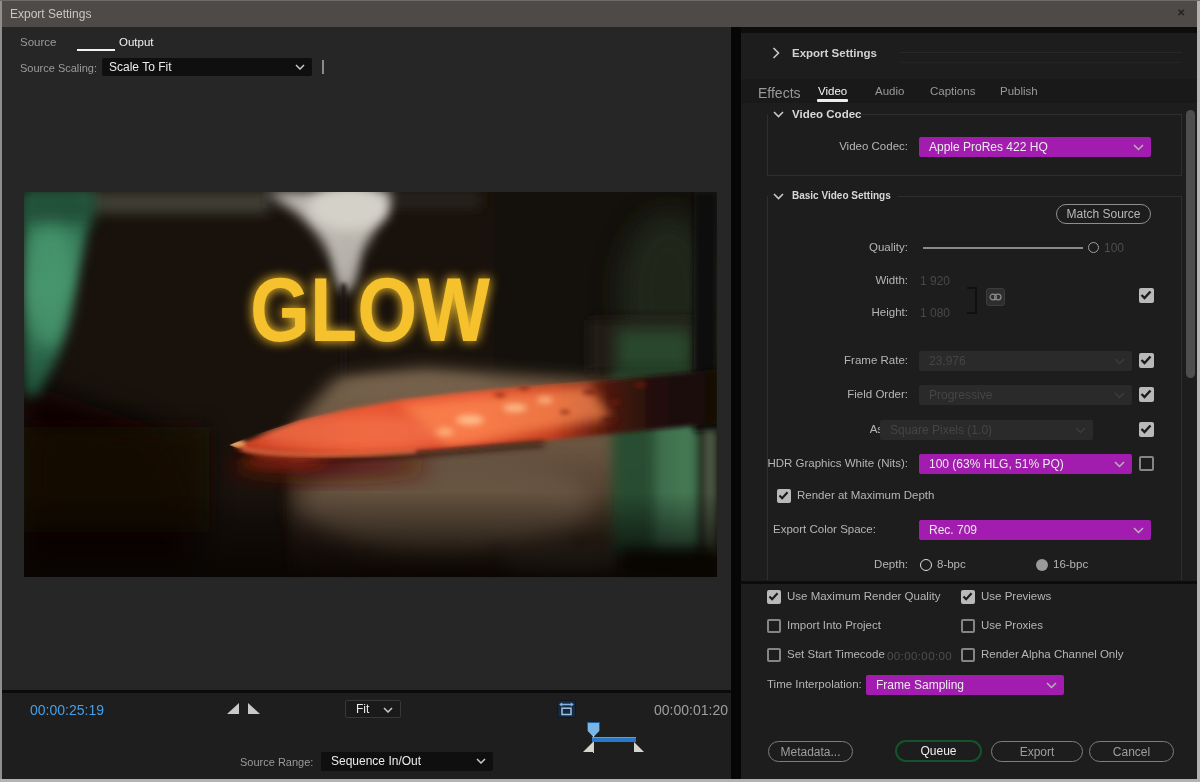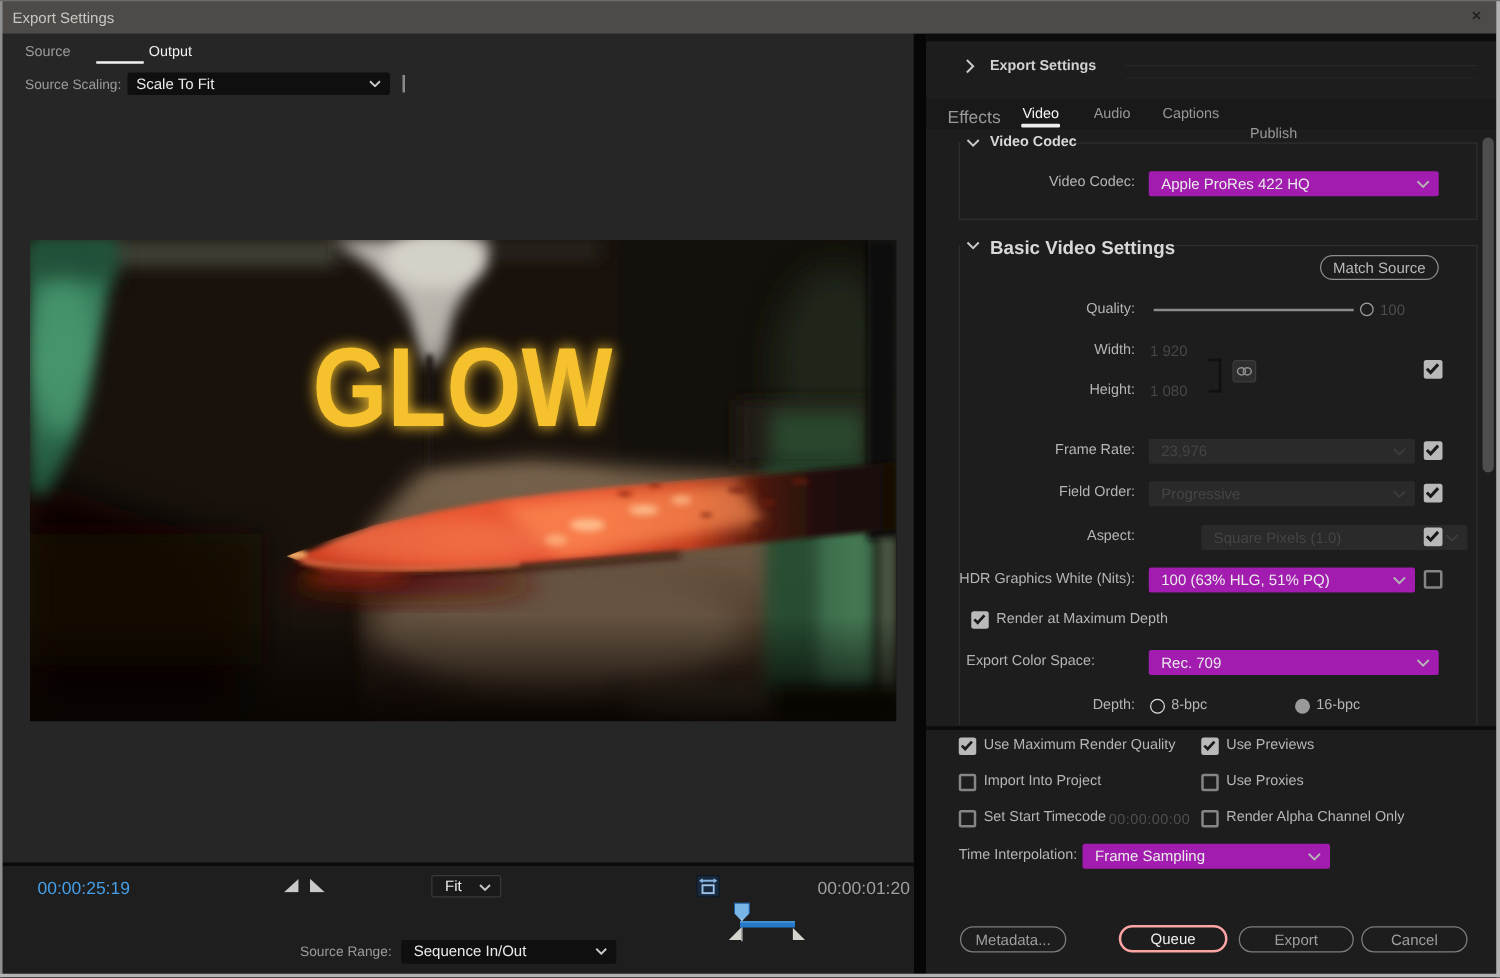--- a/index.html
+++ b/index.html
@@ -207,21 +207,21 @@
 <svg class="abs" style="left:772px;top:47px;" width="8" height="12" viewBox="0 0 8 12">
     <path d="M1.5 1 L6.5 6 L1.5 11" stroke="#c9c9c9" stroke-width="1.6" fill="none"></path>
   </svg>
 <span class="abs" style="left:792px;top:47px;color:#d2d2d2;font-size:11.5px;font-weight:bold;">Export Settings</span>
 
 <div class="abs" style="left:741px;top:79px;width:456px;height:24px;background:#191919;"></div>
 <span class="abs" style="left:758px;top:85px;color:#999;font-size:14px;">Effects</span>
 <span class="abs" style="left:818px;top:85px;color:#f5f5f5;font-size:11.5px;">Video</span>
 <span class="abs" style="left:875px;top:85px;color:#999;font-size:11.5px;">Audio</span>
 <span class="abs" style="left:930px;top:85px;color:#999;font-size:11.5px;">Captions</span>
-<span class="abs" style="left:1000px;top:101px;color:#999;font-size:11.5px;">Publish</span>
+<span class="abs" style="left:1000px;top:85px;color:#999;font-size:11.5px;">Publish</span>
 <div class="abs" style="left:817px;top:99px;width:31px;height:3px;background:#ededed;border-radius:1px;"></div>
 
 <div class="abs" style="left:767px;top:114px;width:415px;height:62px;border:1px solid #2e2e2e;border-top:none;box-sizing:border-box;"></div>
 <div class="abs" style="left:858px;top:114px;width:324px;height:1px;background:#2e2e2e;"></div>
 <div class="abs" style="left:767px;top:114px;width:1px;height:8px;background:#2e2e2e;"></div>
 <svg class="abs" style="left:773px;top:111px;" width="11" height="7" viewBox="0 0 11 7">
     <path d="M1 1 L5.5 5.5 L10 1" stroke="#c9c9c9" stroke-width="1.6" fill="none"></path>
   </svg>
 <span class="abs" style="left:792px;top:108px;color:#d8d8d8;font-size:11.5px;font-weight:bold;">Video Codec</span>
 <span class="abs lbl" style="left:741px;top:140px;width:167px;text-align:right;">Video Codec:</span>
@@ -229,21 +229,21 @@
   <svg class="chev" width="11" height="7" viewBox="0 0 11 7">
       <path d="M1 1 L5.5 5.5 L10 1" stroke="#b5b5b5" stroke-width="1.5" fill="none"></path>
     </svg>
 </div>
 
 <div class="abs" style="left:767px;top:196px;width:415px;height:384px;border:1px solid #2e2e2e;border-top:none;border-bottom:none;box-sizing:border-box;"></div>
 <div class="abs" style="left:898px;top:196px;width:284px;height:1px;background:#2e2e2e;"></div>
 <svg class="abs" style="left:773px;top:193px;" width="11" height="7" viewBox="0 0 11 7">
     <path d="M1 1 L5.5 5.5 L10 1" stroke="#c9c9c9" stroke-width="1.6" fill="none"></path>
   </svg>
-<span class="abs" style="left:792px;top:190px;color:#d8d8d8;font-size:15px;font-weight:bold;">Basic Video Settings</span>
+<span class="abs" style="left:792px;top:190px;color:#d8d8d8;font-size:10px;font-weight:bold;">Basic Video Settings</span>
 <div class="abs pill" style="left:1056px;top:204px;width:95px;height:20px;line-height:19px;border-color:#8e8e8e;color:#b8b8b8;">Match Source</div>
 
 <span class="abs lbl" style="left:741px;top:241px;width:167px;text-align:right;">Quality:</span>
 <div class="abs" style="left:923px;top:247px;width:160px;height:2px;background:#8a8a8a;"></div>
 <div class="abs" style="left:1088px;top:242px;width:11px;height:11px;border:1.5px solid #a0a0a0;border-radius:50%;box-sizing:border-box;background:#1d1d1d;"></div>
 <span class="abs" style="left:1104px;top:241px;color:#4d4d4d;font-size:12px;">100</span>
 
 <span class="abs lbl" style="left:741px;top:274px;width:167px;text-align:right;">Width:</span>
 <span class="abs" style="left:920px;top:274px;color:#484848;font-size:12px;">1 920</span>
 <span class="abs lbl" style="left:741px;top:306px;width:167px;text-align:right;">Height:</span>
@@ -279,21 +279,21 @@
       <path d="M1 1 L5.5 5.5 L10 1" stroke="#3c3c3c" stroke-width="1.5" fill="none"></path>
     </svg>
 </div>
 <div class="abs cb on" style="left:1139px;top:387px;width:15px;height:15px;">
   <svg style="position:absolute;left:1px;top:2px;" width="12" height="10" viewBox="0 0 12 10">
       <path d="M1.5 5 L4.5 8 L10.5 1.5" stroke="#1a1a1a" stroke-width="2.4" fill="none"></path>
     </svg>
 </div>
 
 <span class="abs lbl" style="left:741px;top:423px;width:167px;text-align:right;">Aspect:</span>
-<div class="abs ddis" style="left:961px;top:420px;width:213px;height:20px;">Square Pixels (1.0)
+<div class="abs ddis" style="left:880px;top:420px;width:213px;height:20px;">Square Pixels (1.0)
   <svg class="chev" width="11" height="7" viewBox="0 0 11 7">
       <path d="M1 1 L5.5 5.5 L10 1" stroke="#3c3c3c" stroke-width="1.5" fill="none"></path>
     </svg>
 </div>
 <div class="abs cb on" style="left:1139px;top:422px;width:15px;height:15px;">
   <svg style="position:absolute;left:1px;top:2px;" width="12" height="10" viewBox="0 0 12 10">
       <path d="M1.5 5 L4.5 8 L10.5 1.5" stroke="#1a1a1a" stroke-width="2.4" fill="none"></path>
     </svg>
 </div>
 
@@ -352,21 +352,21 @@
 <span class="abs lbl" style="left:981px;top:648px;">Render Alpha Channel Only</span>
 
 <span class="abs lbl" style="left:767px;top:678px;">Time Interpolation:</span>
 <div class="abs dd" style="left:866px;top:675px;width:198px;height:20px;">Frame Sampling
   <svg class="chev" width="11" height="7" viewBox="0 0 11 7">
       <path d="M1 1 L5.5 5.5 L10 1" stroke="#b5b5b5" stroke-width="1.5" fill="none"></path>
     </svg>
 </div>
 
 <div class="abs pill" style="left:768px;top:741px;width:85px;height:21px;line-height:20px;">Metadata...</div>
-<div class="abs pill" style="left:895px;top:740px;width:87px;height:22px;line-height:19px;border:2px solid #fca5a5;color:#f0f0f0;">Queue</div>
+<div class="abs pill" style="left:895px;top:740px;width:87px;height:22px;line-height:19px;border:2px solid #14532d;color:#f0f0f0;">Queue</div>
 <div class="abs pill" style="left:991px;top:741px;width:92px;height:21px;line-height:20px;text-align:center;">Export</div>
 <div class="abs pill" style="left:1089px;top:741px;width:85px;height:21px;line-height:20px;">Cancel</div>
 
 <div class="abs" style="left:1186px;top:110px;width:9px;height:268px;background:#4e4e4e;border-radius:5px;"></div>
 
 <div class="abs" style="left:0;top:0;width:2px;height:782px;background:#8f8f8f;"></div>
 <div class="abs" style="left:1197px;top:0;width:3px;height:782px;background:#b3b3b3;"></div>
 <div class="abs" style="left:0;top:779px;width:1200px;height:3px;background:#b3b3b3;"></div>
 <div class="abs" style="left:0;top:0;width:1200px;height:1px;background:#6f6b68;"></div>
 

